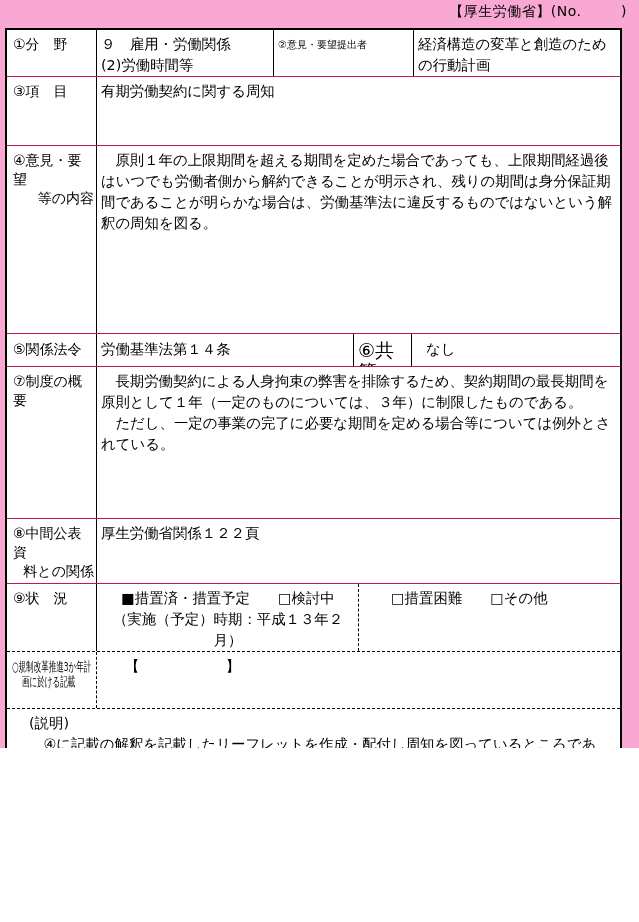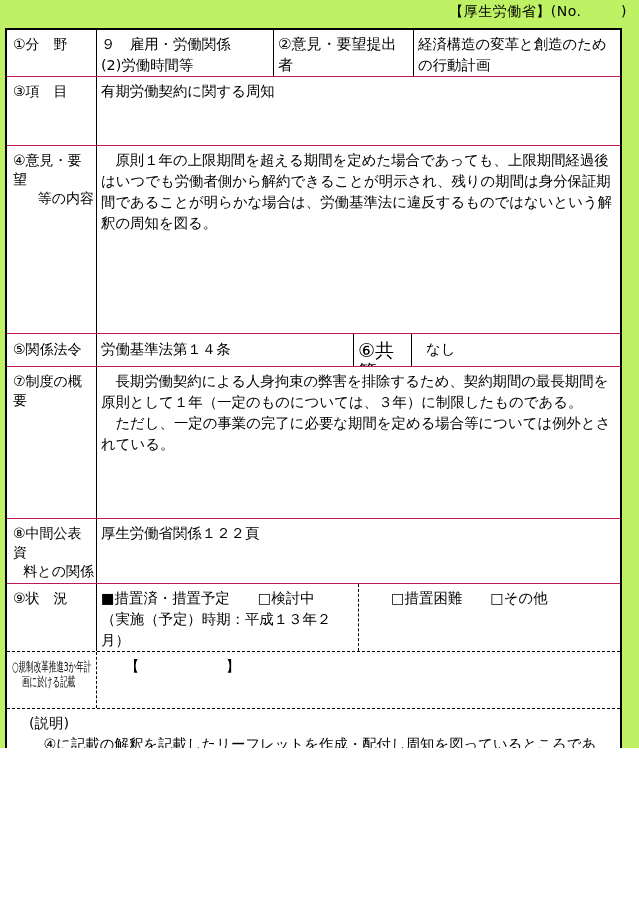--- a/index.html
+++ b/index.html
@@ -1,17 +1,17 @@
 <!DOCTYPE html>
 <html><head>
 <meta charset="utf-8">
 <style>
   html,body { margin:0; padding:0; background:#fff; }
   .page {
-    position:relative; width:639px; height:748px; background:#bef264;
+    position:relative; width:639px; height:748px; background:#f9a8d4;
     color:#000; font-family:"DejaVu Sans","Liberation Sans",sans-serif;
     overflow:hidden;
     text-decoration:underline;
   }
   .doc-header {
     position:absolute; top:3px; right:12px; font-size:14px;
     white-space:pre; letter-spacing:0.5px;
   }
   .form {
     position:absolute; left:5px; top:28px; width:617px; height:860px;
@@ -26,21 +26,21 @@
   .label { flex:none; width:90px; border-right:1px solid #000; font-size:14px;
            line-height:19px; padding:5px 2px 2px 6px; white-space:normal; }
   .label .l2 { display:block; padding-left:14px;text-align:right; }
   .sep-solid { border-right:1px solid #000; }
   .sep-dashed { border-right:1px dashed #000 !important; }
   .flex1 { flex:1 1 auto; }
   .w177 { flex:none; width:177px; }
   .w140 { flex:none; width:140px; }
   .w257 { flex:none; width:257px; }
   .w58  { flex:none; width:58px; }
-  .w262 { flex:none; width:262px; }
+  .w262 { flex:none; width:262px;text-align:center; }
   .opt  { white-space:nowrap; }
   .opt + .opt { margin-left:28px; }
   .indent-val { padding-left:14px; }
   .plan-label .pl1, .plan-label .pl2 {
     display:block; white-space:nowrap; font-size:13px; line-height:15px;
     transform:scaleX(0.58); transform-origin:0 50%;
   }
   .plan-label .pl2 { margin-left:10px; }
   .dept-label { font-size:11px; line-height:16px; padding-top:8px; }
   .expl-cell { padding-left:22px; padding-top:4px; }
@@ -51,21 +51,21 @@
 
 <div class="page">
 
   <div class="doc-header"><span>【厚生労働省】</span><span>(No.        )</span></div>
 
   <div class="form">
 
     <div class="row first" style="height:46px;">
       <div class="cell label">①分　野</div>
       <div class="cell w177 sep-solid"><span>９　雇用・労働関係</span><br><span>(2)労働時間等</span></div>
-      <div class="cell w140 sep-solid" style="font-size:15px;">②意見・要望提出者</div>
+      <div class="cell w140 sep-solid" style="font-size:10px;">②意見・要望提出者</div>
       <div class="cell flex1">経済構造の変革と創造のための行動計画</div>
     </div>
 
     <div class="row" style="height:69px;">
       <div class="cell label">③項　目</div>
       <div class="cell flex1">有期労働契約に関する周知</div>
     </div>
 
     <div class="row" style="height:188px;">
       <div class="cell label"><span>④意見・要望</span><span class="l2">等の内容</span></div>

